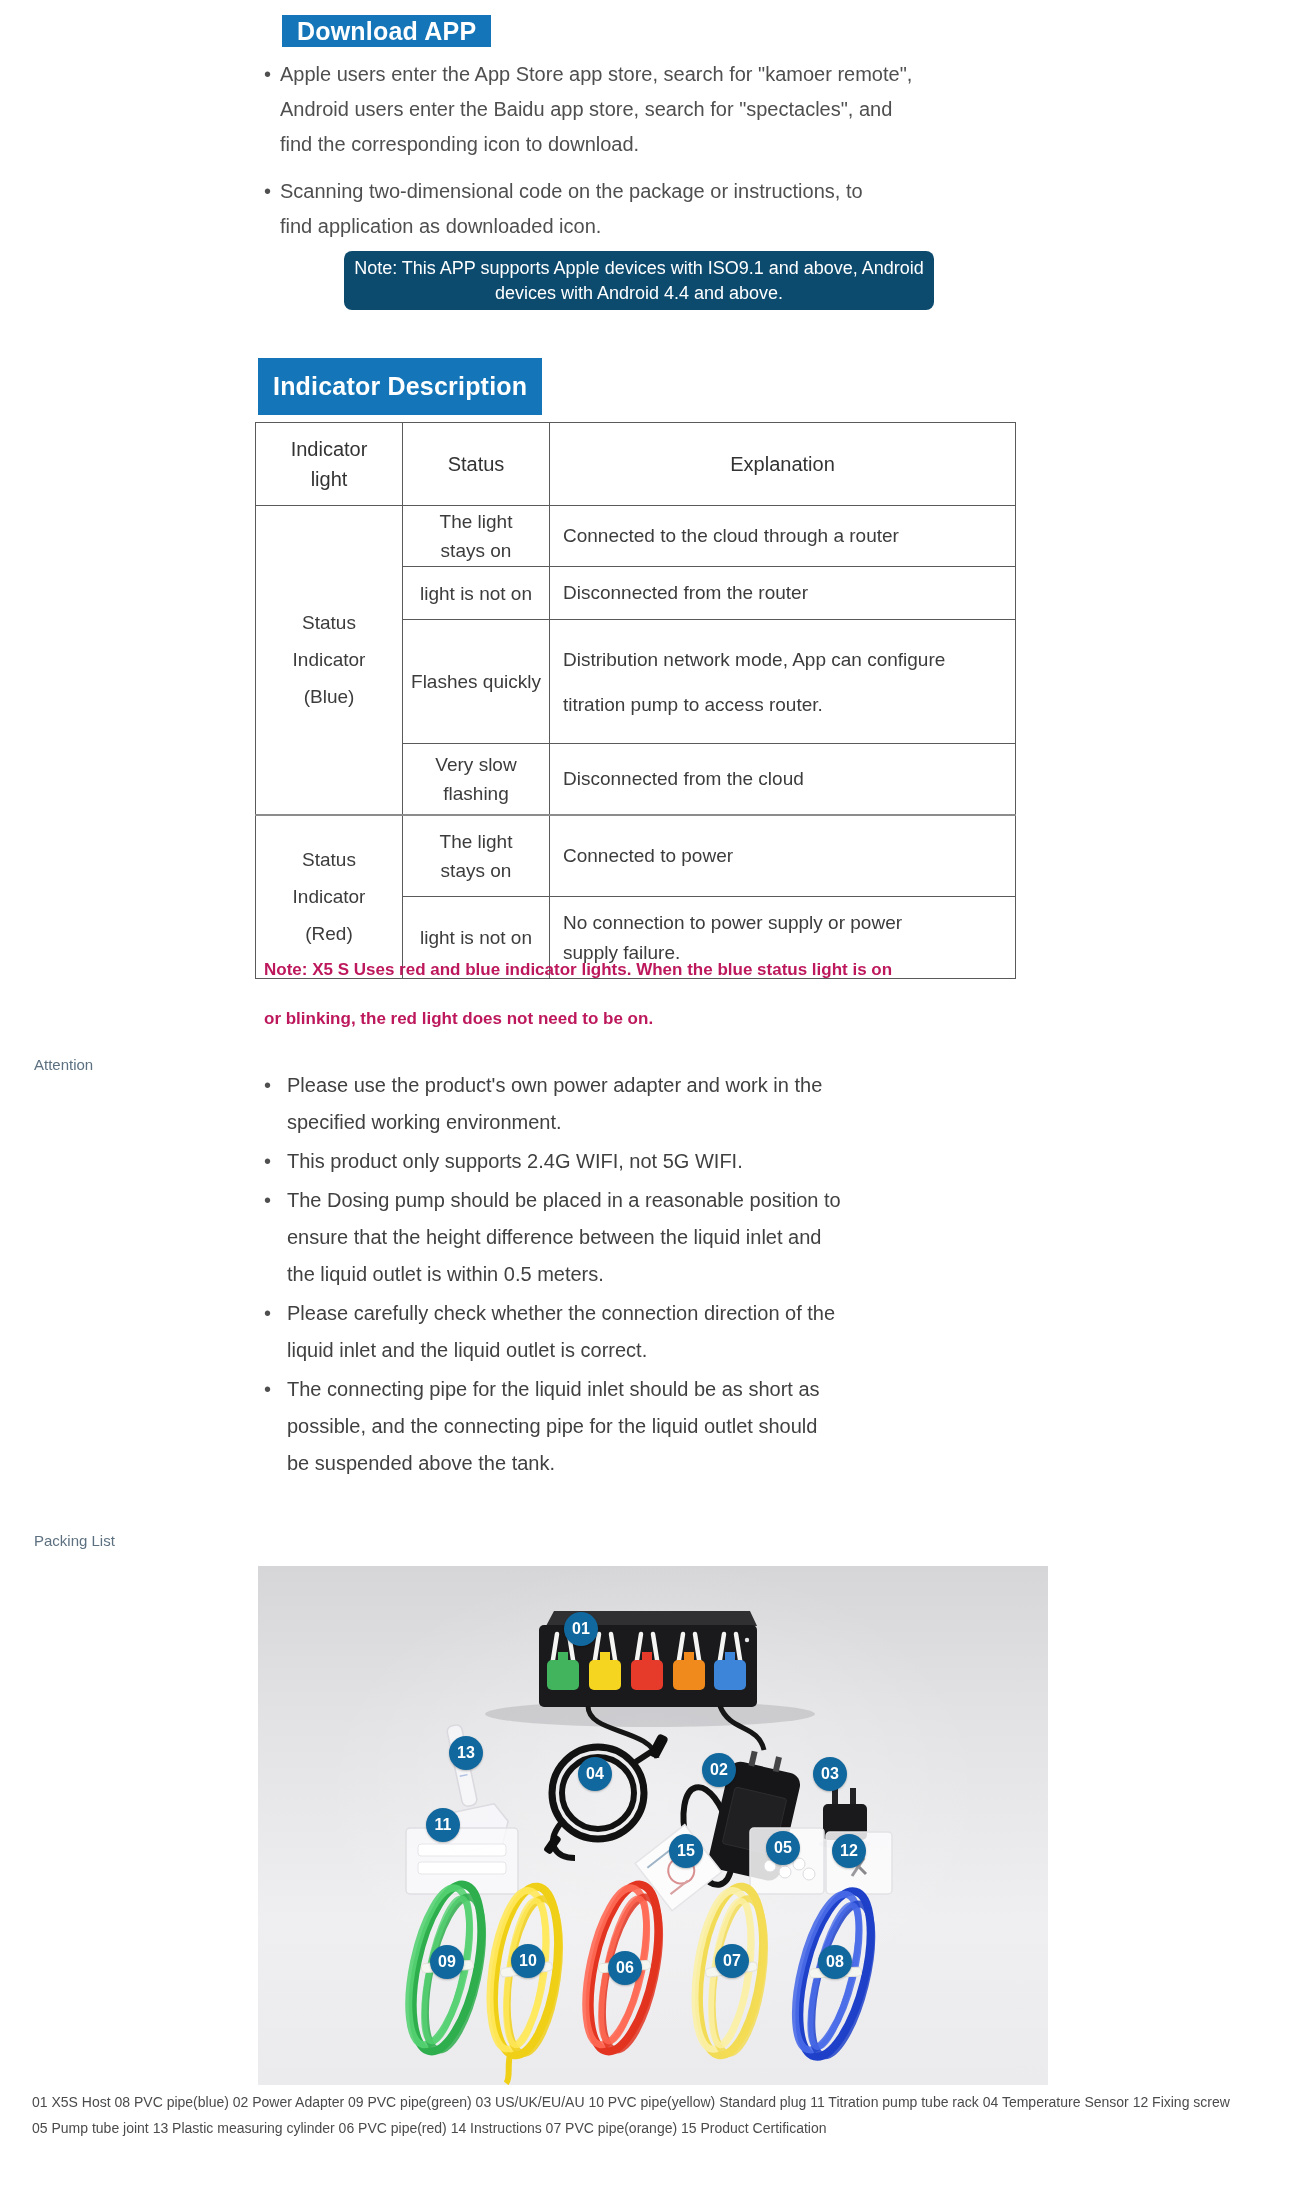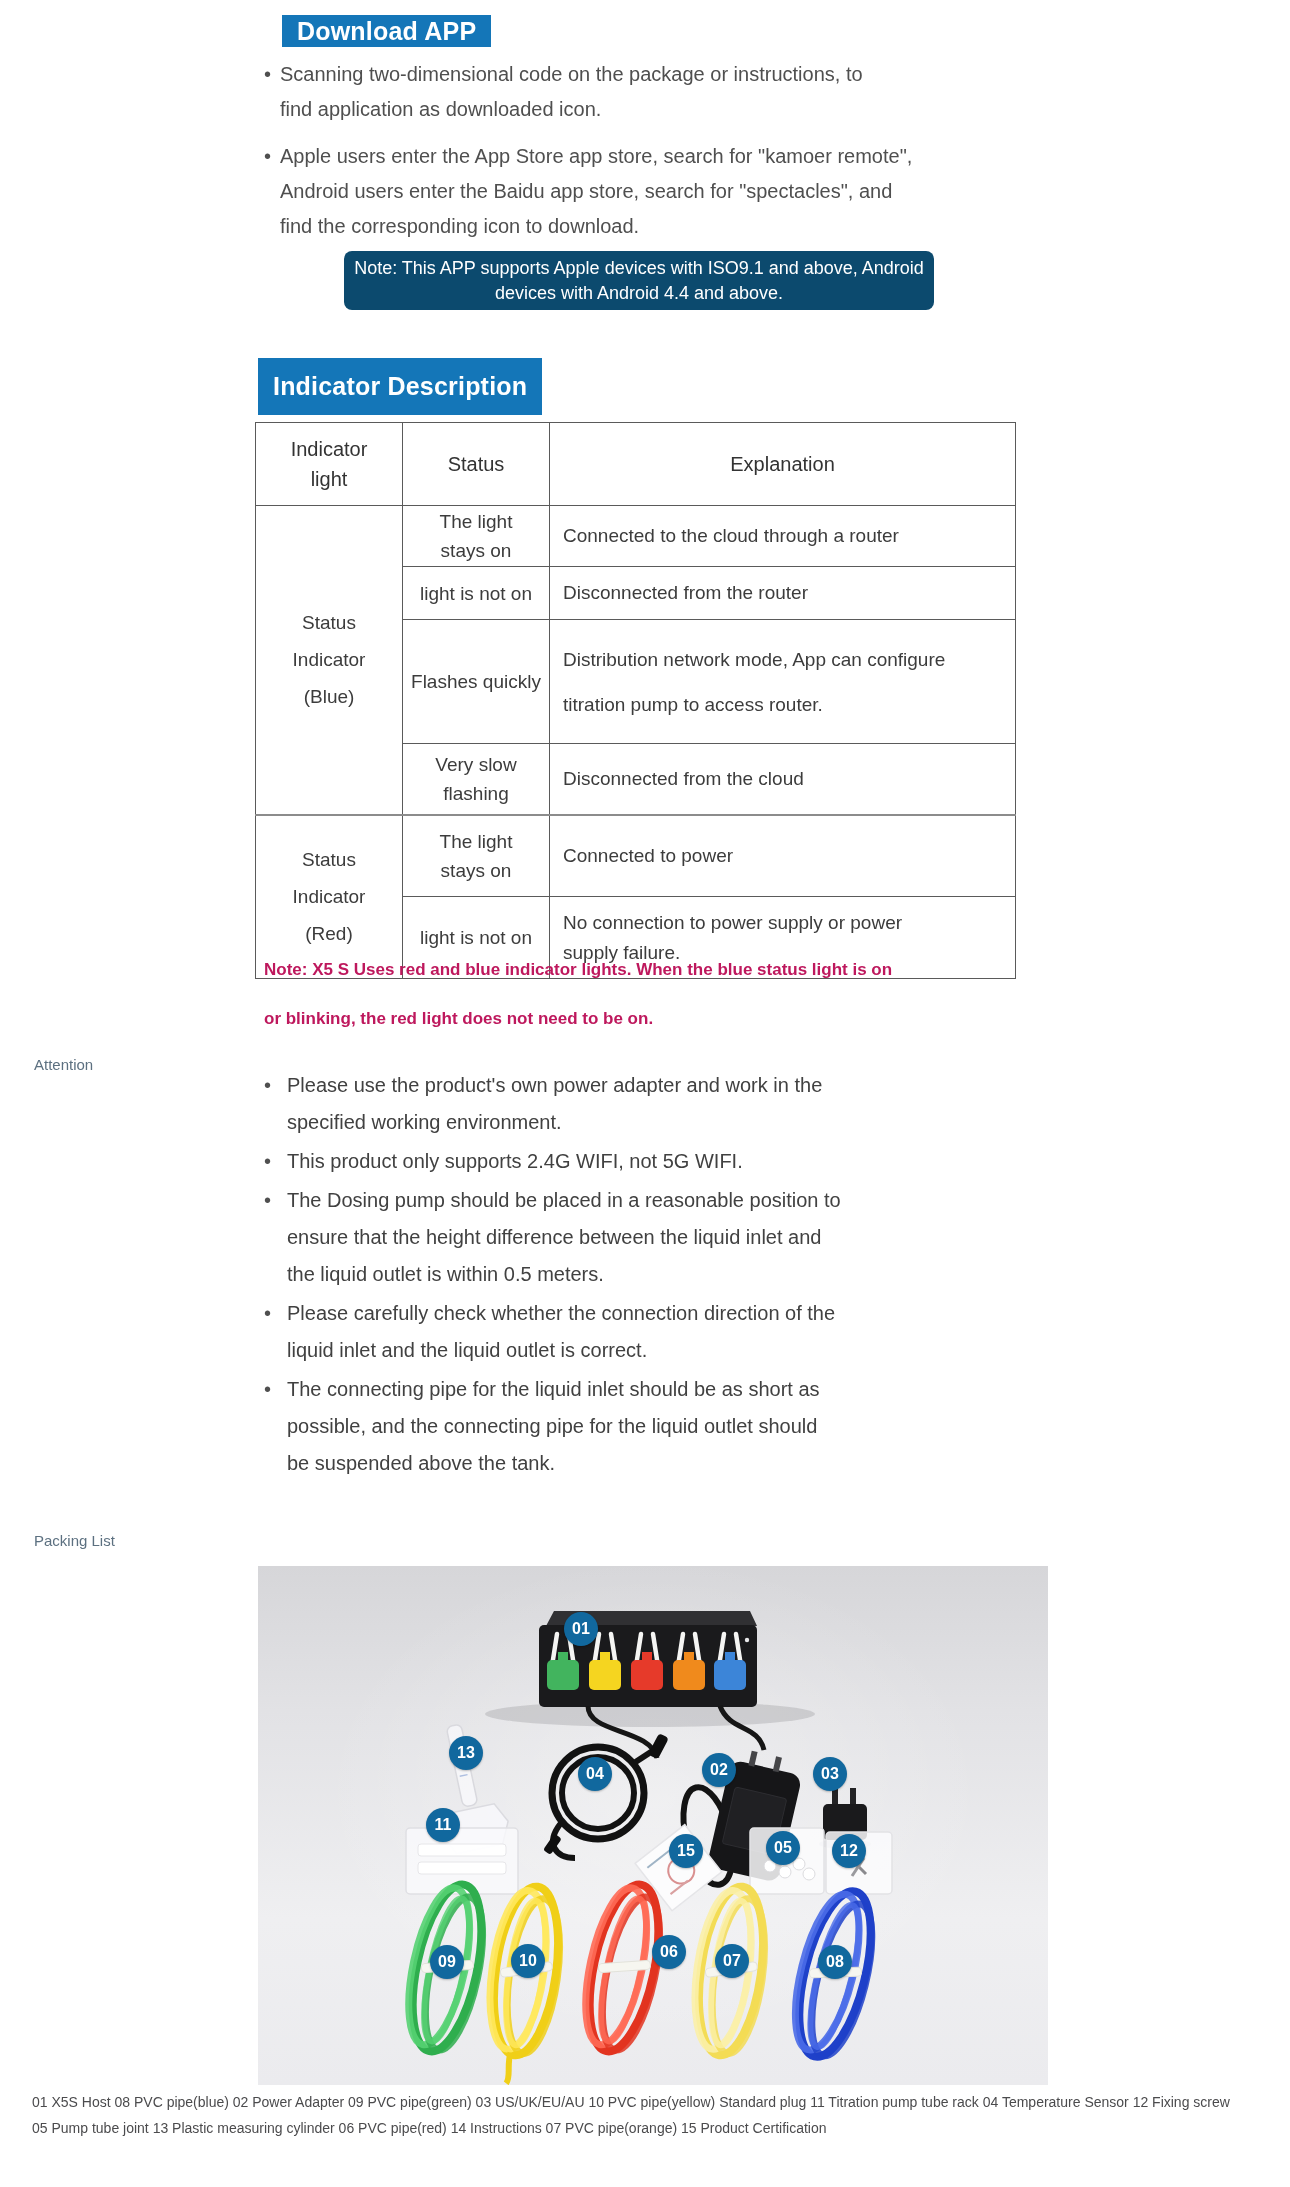--- a/index.html
+++ b/index.html
@@ -56,25 +56,25 @@
   .caption{position:absolute;font-size:14px;line-height:26px;color:#4b4b4d;}
 </style>
 </head>
 <body>
 
 <div class="page">
 
   <div class="title-box" style="left:282px;top:15px;height:32px;">Download APP</div>
 
   <ul class="bullets dl-list" style="left:262px;top:57px;width:672px;">
-    <li>Scanning two-dimensional code on the package or instructions, to
-find application as downloaded icon.</li>
     <li>Apple users enter the App Store app store, search for "kamoer remote",
 Android users enter the Baidu app store, search for "spectacles", and
 find the corresponding icon to download.</li>
+    <li>Scanning two-dimensional code on the package or instructions, to
+find application as downloaded icon.</li>
   </ul>
 
   <div class="note-box" style="left:344px;top:251px;width:590px;height:59px;">Note: This APP supports Apple devices with ISO9.1 and above, Android
 devices with Android 4.4 and above.</div>
 
   <div class="title-box" style="left:258px;top:358px;height:57px;">Indicator Description</div>
 
   <table class="ind" style="left:255px;top:422px;width:760px;">
     <colgroup>
         <col style="width:147px">
@@ -293,21 +293,21 @@
     <div class="badge" style="left:191px;top:170px;">13</div>
     <div class="badge" style="left:320px;top:191px;">04</div>
     <div class="badge" style="left:444px;top:187px;">02</div>
     <div class="badge" style="left:555px;top:191px;">03</div>
     <div class="badge" style="left:168px;top:242px;">11</div>
     <div class="badge" style="left:411px;top:268px;">15</div>
     <div class="badge" style="left:508px;top:265px;">05</div>
     <div class="badge" style="left:574px;top:268px;">12</div>
     <div class="badge" style="left:172px;top:379px;">09</div>
     <div class="badge" style="left:253px;top:378px;">10</div>
-    <div class="badge" style="left:350px;top:369px;margin-left:44px;">06</div>
+    <div class="badge" style="left:350px;top:385px;">06</div>
     <div class="badge" style="left:457px;top:378px;">07</div>
     <div class="badge" style="left:560px;top:379px;">08</div>
   </div>
 
   <div class="caption" style="left:32px;top:2089px;width:1240px;">
     <div>01 X5S Host 08 PVC pipe(blue) 02 Power Adapter 09 PVC pipe(green) 03 US/UK/EU/AU 10 PVC pipe(yellow) Standard plug 11 Titration pump tube rack 04 Temperature Sensor 12 Fixing screw</div>
     <div>05 Pump tube joint 13 Plastic measuring cylinder 06 PVC pipe(red) 14 Instructions 07 PVC pipe(orange) 15 Product Certification</div>
   </div>
 
 </div>

